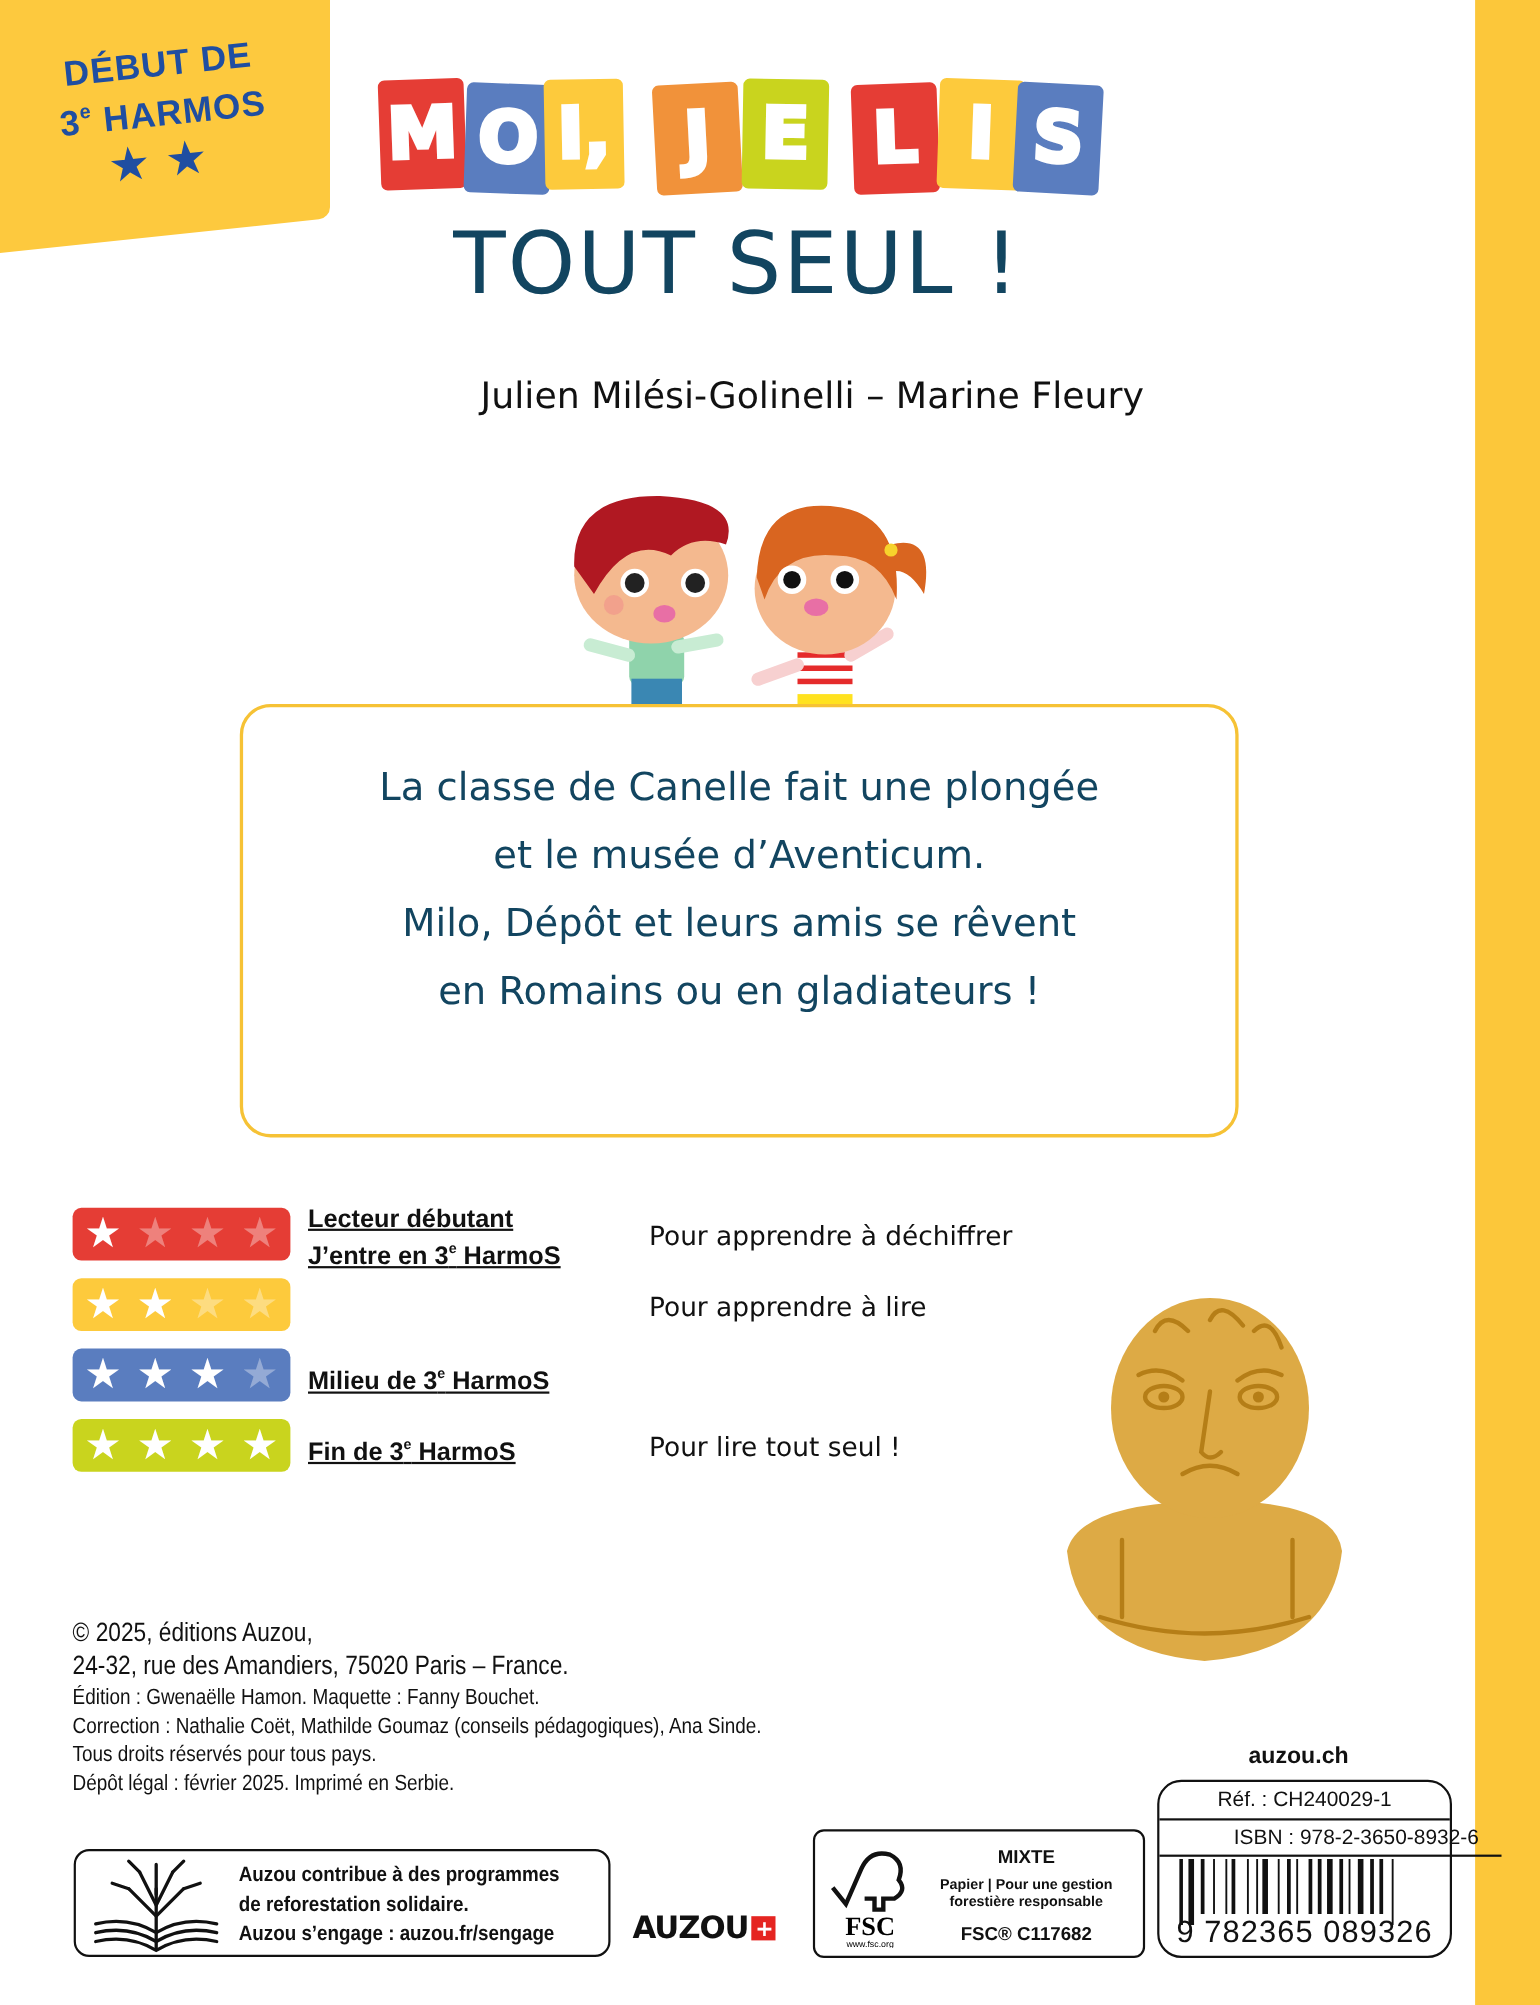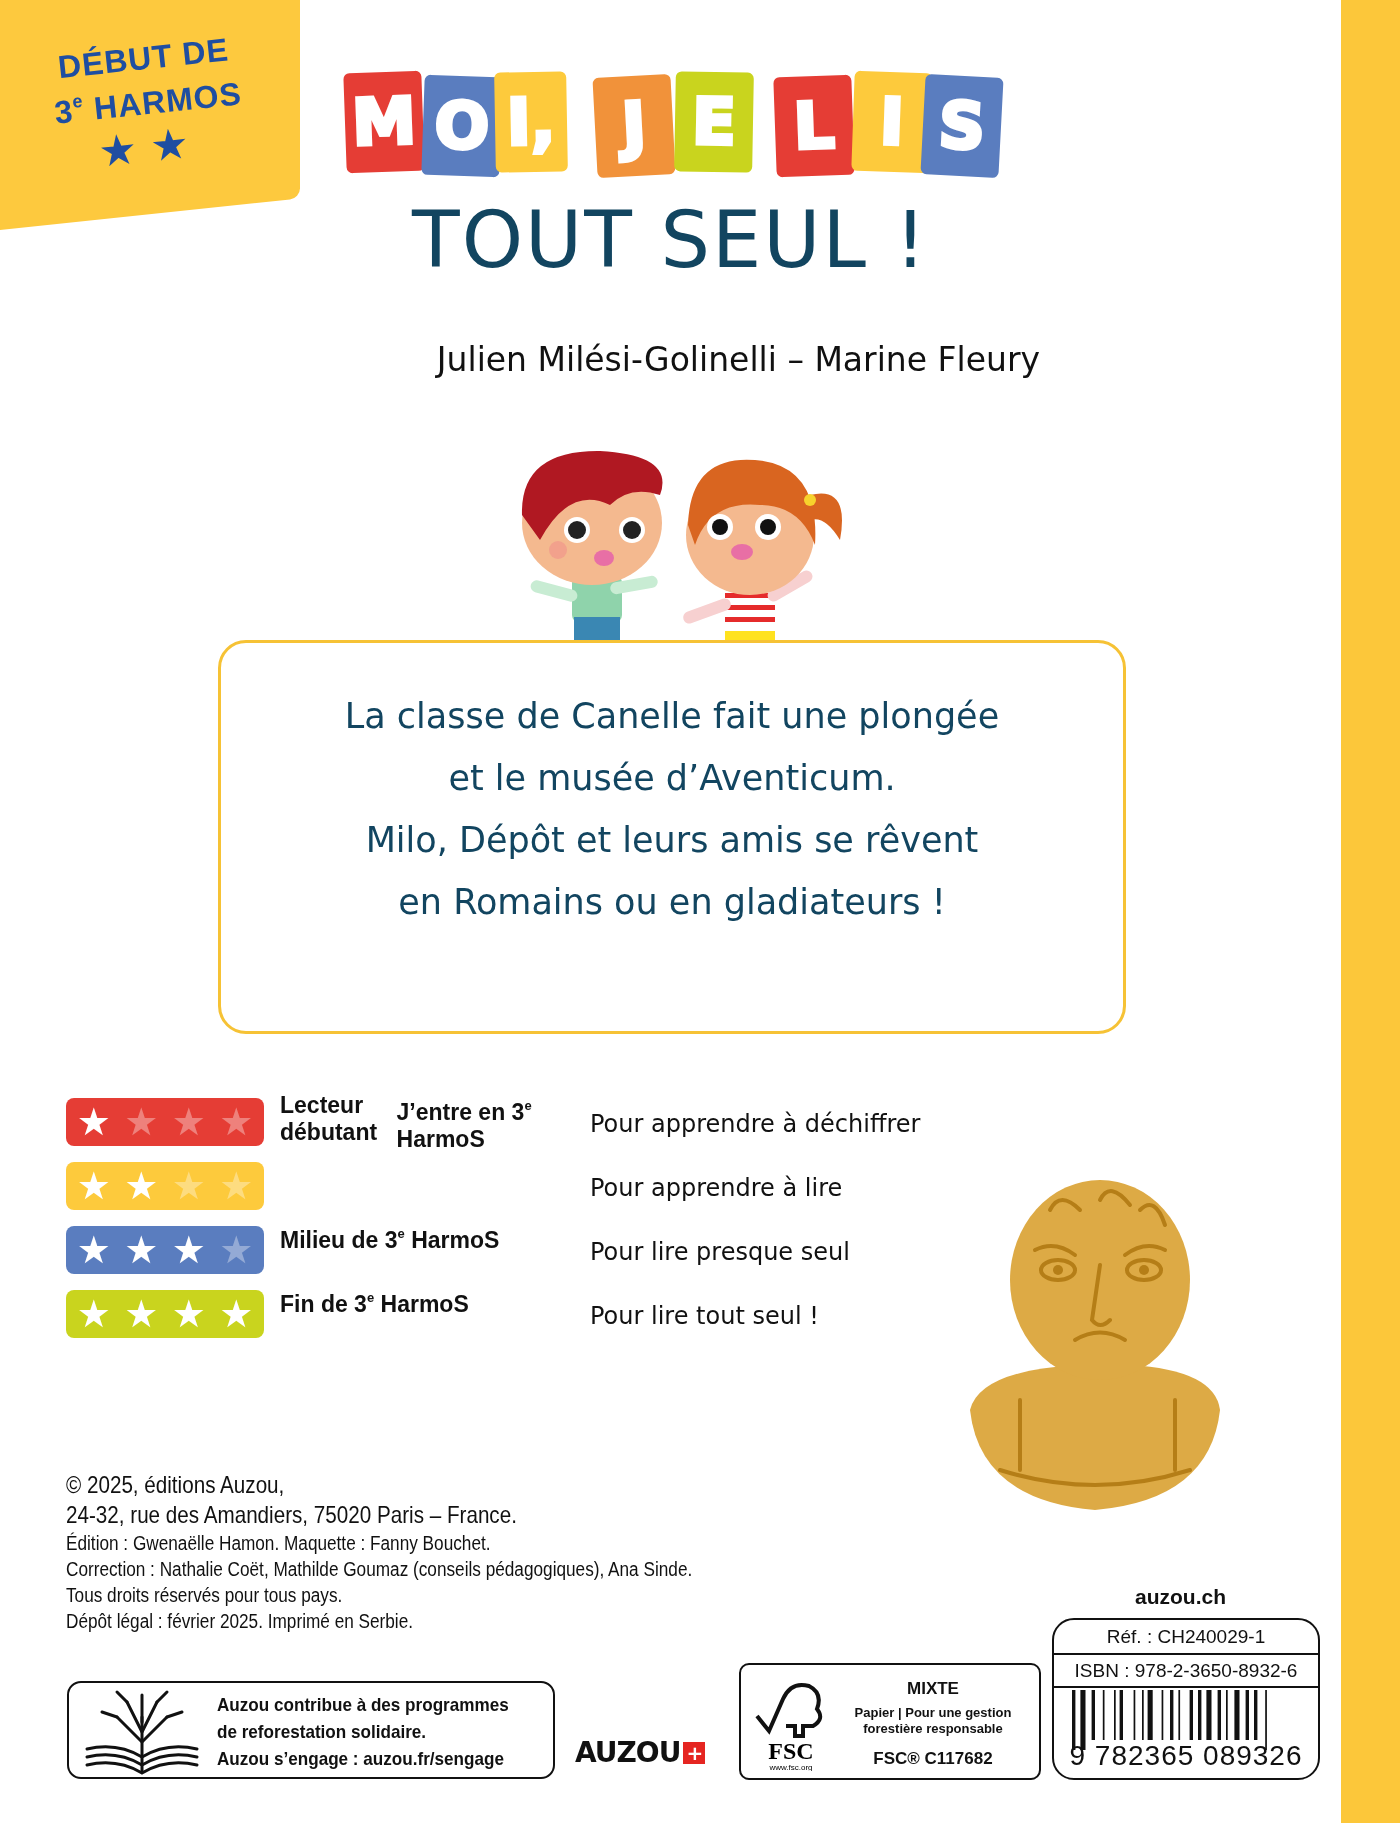--- a/index.html
+++ b/index.html
@@ -15,41 +15,41 @@
   .tile span{color:transparent;-webkit-text-stroke:4px #fff;}
   .subtitle{left:340px;top:195px;width:660px;text-align:center;color:#124560;font-size:78px;font-family:"DejaVu Sans",sans-serif;letter-spacing:2px;font-weight:normal;}
   .authors{left:300px;top:340px;width:740px;text-align:right;font-size:33px;color:#111;font-family:"DejaVu Sans",sans-serif;}
   .kids{left:510px;top:445px;width:340px;height:200px;}
   .summary{left:218px;top:640px;width:902px;height:388px;border:3px solid #f6c235;border-radius:28px;background:#fff;}
   .summary-text{left:218px;top:685px;width:908px;text-align:center;color:#124560;font-size:35px;line-height:62px;font-family:"DejaVu Sans",sans-serif;}
   .levels{left:66px;top:1092px;width:900px;}
   .level{position:relative;height:64px;margin-bottom:0;}
   .stars-bar{position:absolute;left:0;top:6px;width:198px;height:48px;border-radius:8px;display:flex;align-items:center;justify-content:space-around;padding:0 4px;box-sizing:border-box;font-size:38px;line-height:48px;color:#fff;}
   .stars-bar .dim{opacity:.35;}
-  .level-name{position:absolute;left:214px;top:0;width:260px;font-weight:bold;font-size:23px;line-height:27px;height:64px;display:flex;flex-direction:row;}
+  .level-name{position:absolute;left:214px;top:0;width:260px;font-weight:bold;font-size:23px;line-height:27px;height:64px;display:flex;flex-direction:column;justify-content:center;text-decoration:underline;}
   .level-desc{position:absolute;left:524px;top:0;height:64px;display:flex;align-items:center;font-size:24px;font-family:"DejaVu Sans",sans-serif;}
   sup.e{font-size:13px;vertical-align:10px;}
   .bust{left:960px;top:1170px;width:280px;height:340px;}
   .legal{left:66px;top:1470px;width:820px;font-family:"Liberation Sans",sans-serif;color:#111;}
   .legal .big{font-size:24px;line-height:30px;transform:scaleX(.86);transform-origin:0 0;white-space:nowrap;}
   .legal .small{font-size:20px;line-height:26px;transform:scaleX(.86);transform-origin:0 0;white-space:nowrap;}
   .reforest{left:67px;top:1681px;width:488px;height:98px;border:2px solid #111;border-radius:14px;box-sizing:border-box;}
   .reforest-text{position:absolute;left:148px;top:8px;font-weight:bold;font-size:19px;line-height:27px;transform:scaleX(.9);transform-origin:0 0;white-space:nowrap;}
   .tree{position:absolute;left:8px;top:4px;width:130px;height:88px;}
   .auzou-logo{left:575px;top:1736px;font-weight:bold;font-size:28px;letter-spacing:-1px;font-family:"DejaVu Sans",sans-serif;}
   .auzou-logo .cross{display:inline-block;width:22px;height:22px;background:#e52521;color:#fff;font-size:20px;line-height:22px;text-align:center;margin-left:3px;vertical-align:2px;}
   .fsc{left:739px;top:1663px;width:302px;height:117px;border:2px solid #111;border-radius:10px;box-sizing:border-box;}
   .fsc-icon{position:absolute;left:10px;top:6px;width:80px;height:100px;}
   .fsc-mixte{position:absolute;left:88px;top:14px;width:208px;text-align:center;font-weight:bold;font-size:17px;}
   .fsc-desc{position:absolute;left:88px;top:40px;width:208px;text-align:center;font-size:13px;line-height:16px;font-weight:bold;}
   .fsc-code{position:absolute;left:88px;top:84px;width:208px;text-align:center;font-weight:bold;font-size:17px;}
   .site{left:1135px;top:1585px;font-weight:bold;font-size:21px;}
   .barcode-box{left:1052px;top:1618px;width:268px;height:162px;border:2px solid #111;border-radius:22px;box-sizing:border-box;}
   .ref{position:absolute;left:0;top:0;width:100%;height:33px;border-bottom:2px solid #111;text-align:center;font-size:19px;line-height:33px;transform:scaleX(1);}
-  .isbn{position:absolute;left:0;top:35px;width:100%;height:31px;border-bottom:2px solid #111;text-align:center;font-size:19px;line-height:31px;}
+  .isbn{position:absolute;left:0;top:35px;width:100%;height:31px;border-bottom:2px solid #111;text-align:center;font-size:19px;line-height:31px;padding-left:47px;}
   .bars{position:absolute;left:18px;top:70px;width:230px;height:60px;}
   .barcode-num{position:absolute;left:12px;top:120px;width:240px;font-size:28px;letter-spacing:1px;text-align:center;font-family:"Liberation Sans",sans-serif;}
 </style>
 </head>
 <body>
 
 <div class="abs yellow-strip"></div>
 
 <div class="abs badge"></div>
 <div class="abs badge-text">
@@ -139,21 +139,20 @@
     <div class="level">
       <div class="stars-bar" style="background: rgb(90, 125, 191);">
         <span>★</span>
         <span>★</span>
         <span>★</span>
         <span class="dim">★</span>
       </div>
       <div class="level-name">
         <div>Milieu de 3<sup class="e">e</sup> HarmoS</div>
       </div>
-      <div class="level-desc">Pour lire presque seul</div>
     </div>
     <div class="level">
       <div class="stars-bar" style="background: rgb(201, 212, 30);">
         <span>★</span>
         <span>★</span>
         <span>★</span>
         <span>★</span>
       </div>
       <div class="level-name">
         <div>Fin de 3<sup class="e">e</sup> HarmoS</div>

